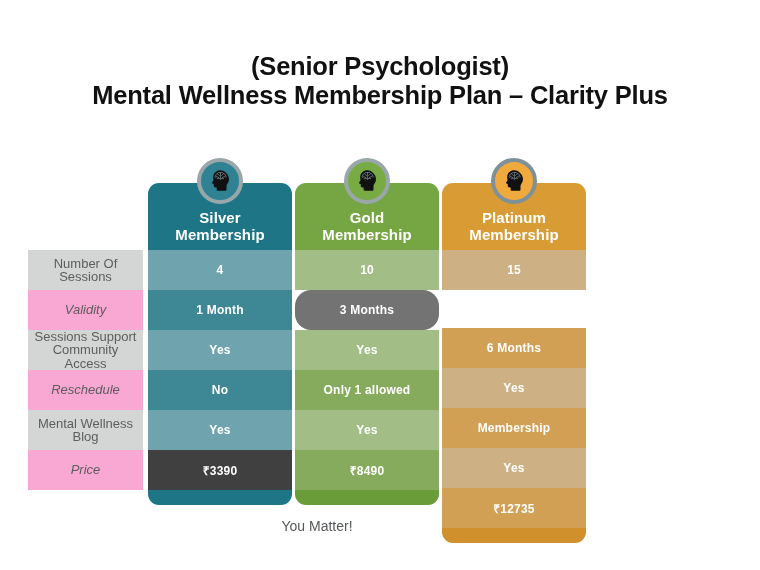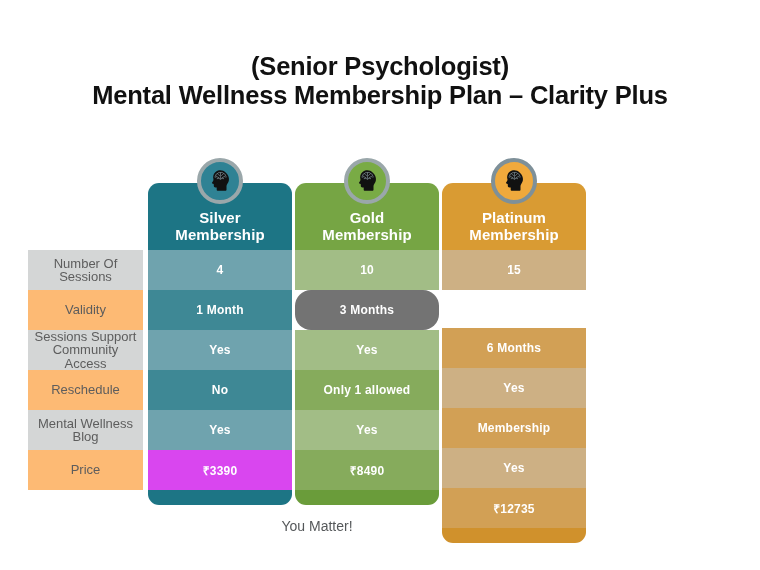--- a/index.html
+++ b/index.html
@@ -45,21 +45,21 @@
     align-items:center;
     justify-content:center;
     text-align:center;
     font-size:13px;
     color:#5d5d5d;
     line-height:13.5px;
     padding:16px 4px;
     box-sizing:border-box;
   }
   .label-cell.odd{background:#d4d6d6;}
-  .label-cell.even{background:#fdba74;}
+  .label-cell.even{background:#f9a8d4;font-style:italic;}
 
   
   .plan-col{
     position:absolute;
     top:0;
     width:144px;
   }
   #col-0{left:120px;}
   #col-1{left:267px;}
   #col-2{left:414px;}
@@ -153,21 +153,21 @@
           </svg>
         </div>
         <div class="hdr-name">Silver</div>
         <div class="hdr-sub">Membership</div>
       </div>
       <div class="value-cell" style="background: rgb(111, 163, 174);">4</div>
       <div class="value-cell" style="background: rgb(62, 136, 149);">1 Month</div>
       <div class="value-cell" style="background: rgb(111, 163, 174);">Yes</div>
       <div class="value-cell" style="background: rgb(62, 136, 149);">No</div>
       <div class="value-cell" style="background: rgb(111, 163, 174);">Yes</div>
-      <div class="value-cell" style="background: #d946ef;">₹3390</div>
+      <div class="value-cell" style="background: #404040;">₹3390</div>
       <div class="col-foot" style="background: rgb(29, 117, 133);"></div>
     </div>
   <div class="plan-col" id="col-1">
       <div class="plan-header" style="background: rgb(118, 165, 68);">
         <div class="badge" style="background: rgb(121, 171, 69); border: 4px solid rgb(154, 167, 170);">
           <svg width="30" height="30" viewBox="0 0 30 30" aria-hidden="true">
             <path d="M20.6 6.4C18.9 4.6 16.3 3.8 13.9 4.3 11.1 4.9 8.9 7 8.3 9.7c-.3 1.3-.2 2.3.1 3.3.2.8.1 1.3-.3 1.9l-1 1.5c-.3.5-.1 1 .4 1.2l1 .4c.2.1.3.3.3.5v1.3c0 .9.7 1.6 1.6 1.6h1.3v2.3c0 .6.5 1.1 1.1 1.1h7.6c.6 0 1.1-.5 1.1-1.1v-3.4c0-1 .3-1.8.9-2.6 1.2-1.6 1.7-3.3 1.5-5.2-.2-2-1.1-3.7-2.3-5z" fill="#111111"></path>
             <g fill="none" stroke="#6f7d83" stroke-width="0.85" stroke-linecap="round">
               <path d="M15.4 6.6c-1.1-.5-2.3-.1-2.8.8M12.6 7.4c-1 .1-1.8.9-1.8 1.9M10.8 9.3c-.7.5-.9 1.4-.6 2.2M15.4 6.6c1.1-.5 2.4-.2 3 .7M18.4 7.3c1 .1 1.8.8 1.9 1.8M20.3 9.1c.7.5 1 1.4.7 2.2M15.4 6.6v6.9M12.9 8.2c.6.4 1.2.8 1.6 1.3M18 8.2c-.6.4-1.2.8-1.6 1.3M11.3 10.6c.9.2 1.8.5 2.5 1M19.6 10.6c-.9.2-1.8.5-2.5 1M12.2 12.6c.8-.2 1.6-.2 2.3 0M18.6 12.6c-.8-.2-1.6-.2-2.3 0"></path>
             </g>

